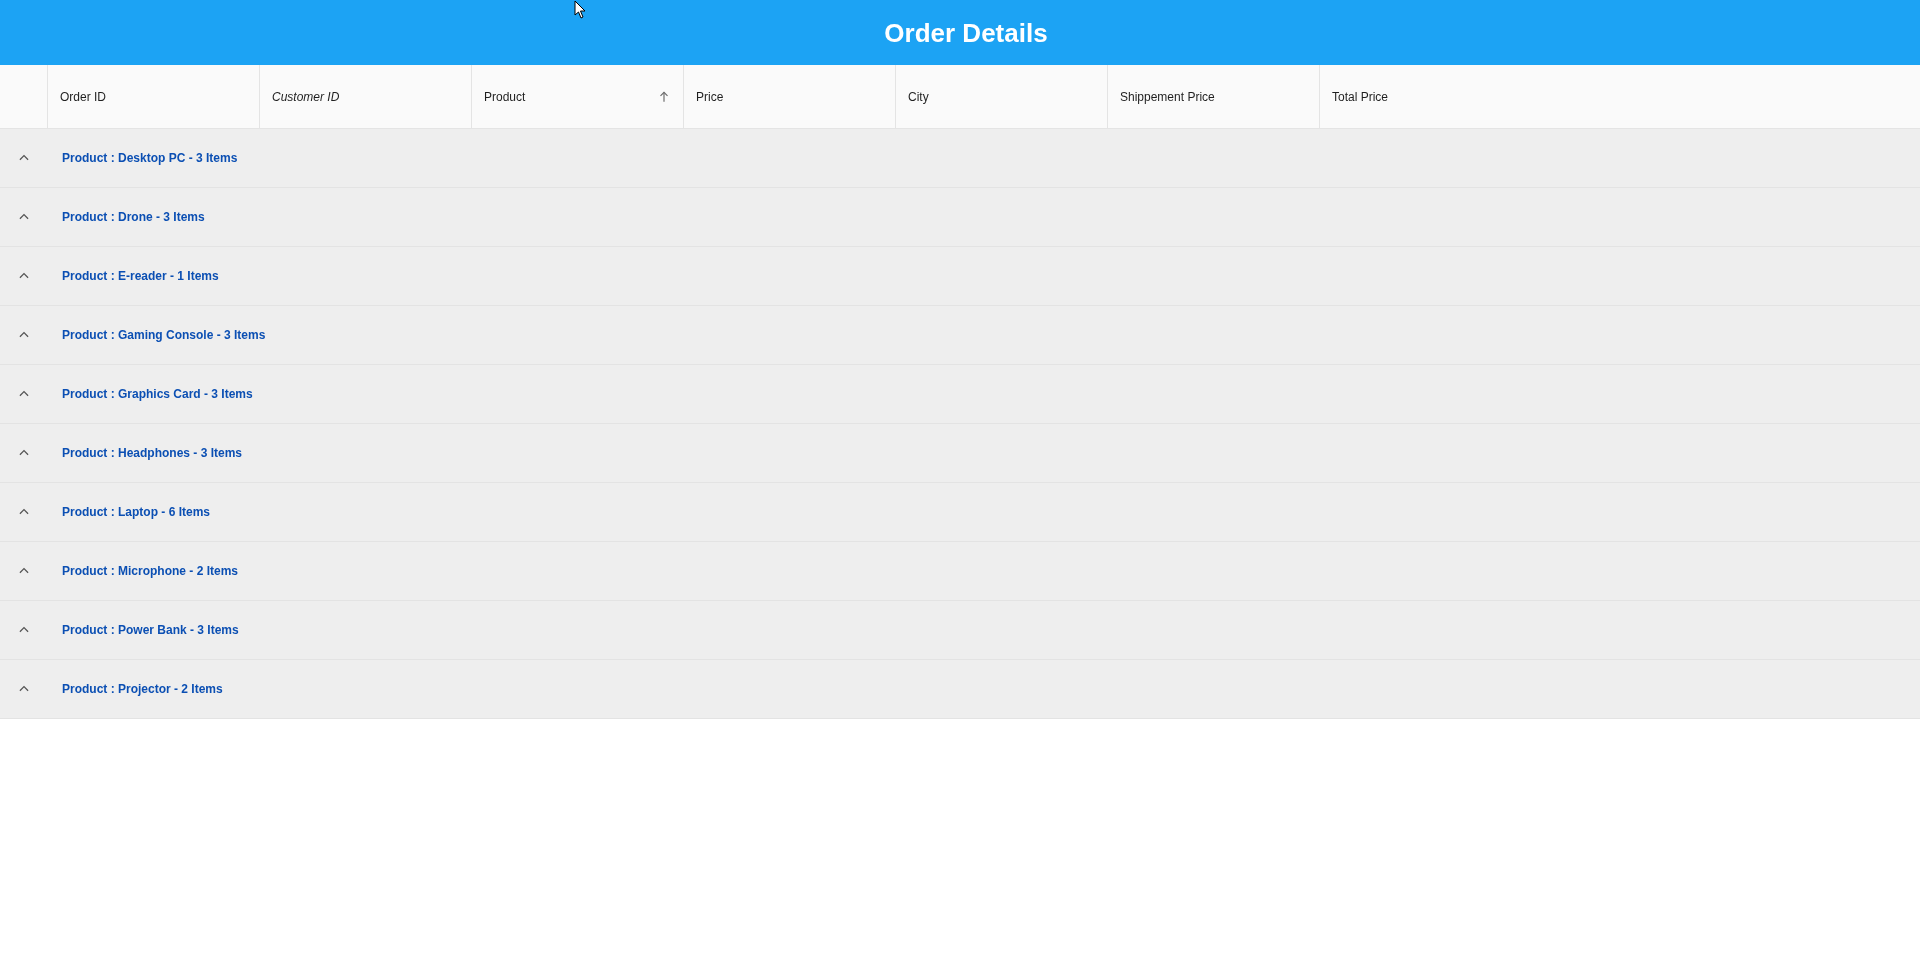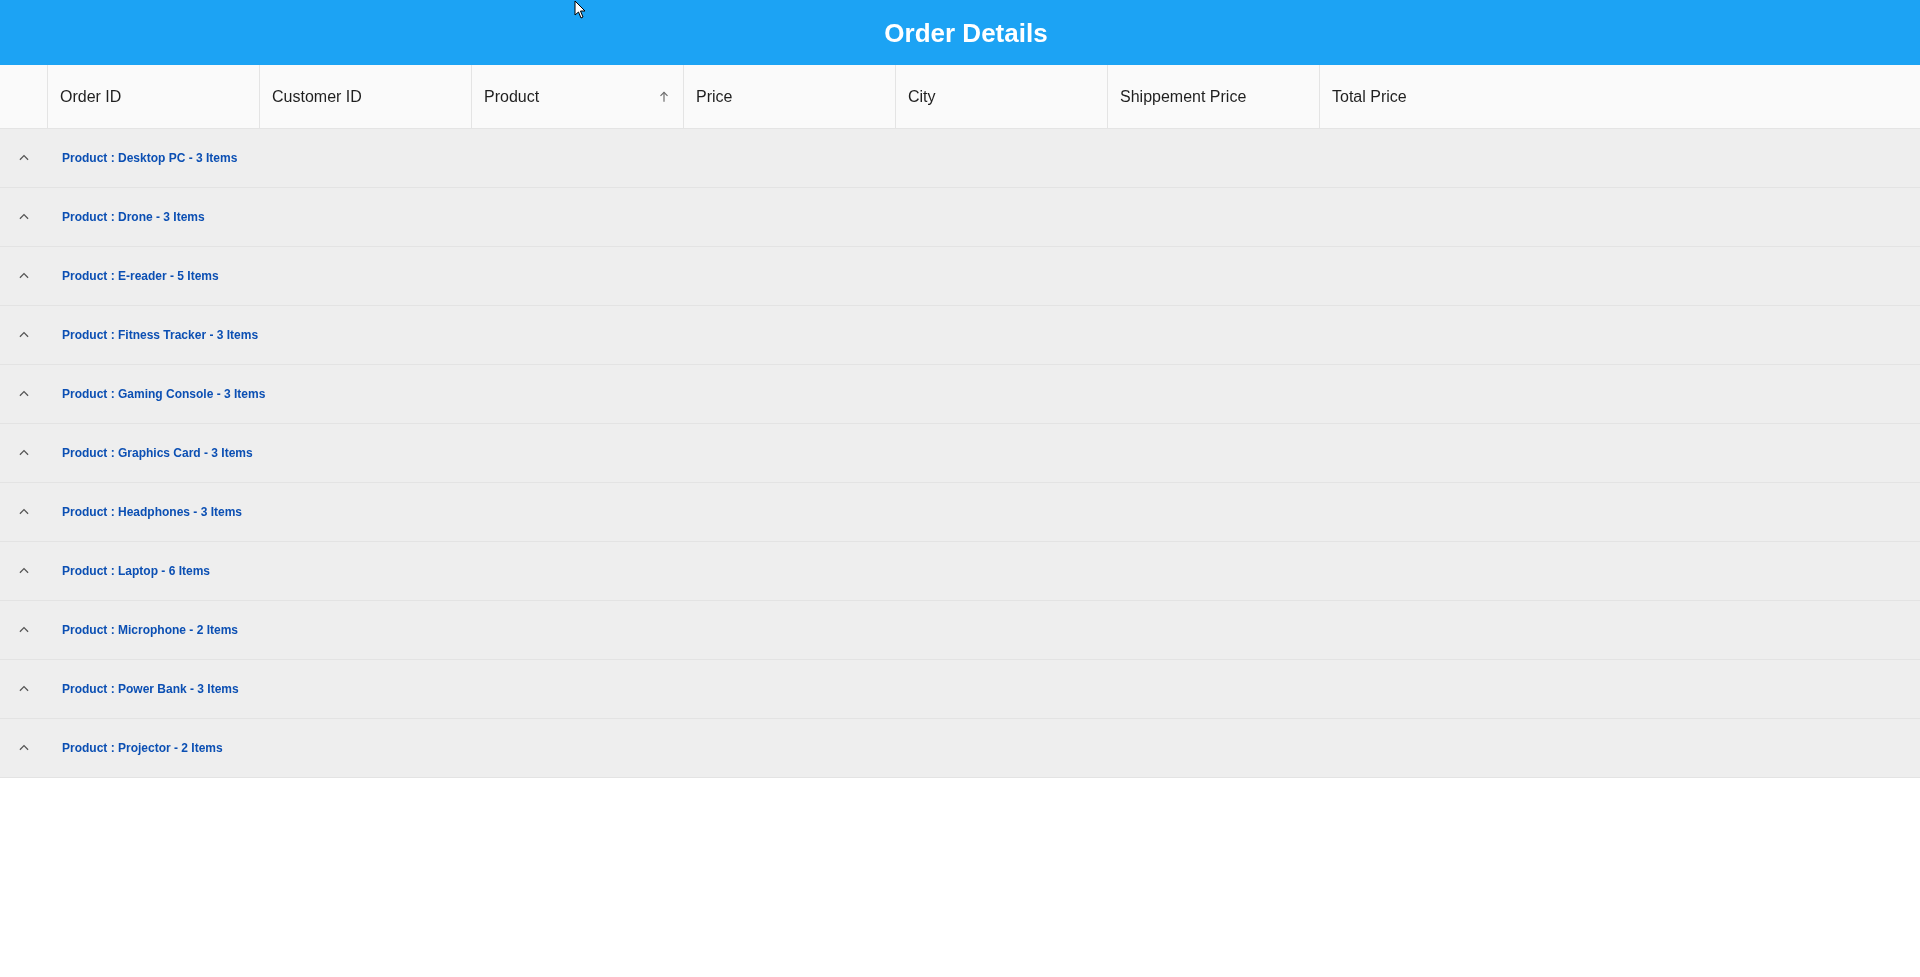--- a/index.html
+++ b/index.html
@@ -31,27 +31,27 @@
   .col-expander-header {
     width: 48px;
     border-right: 1px solid #e4e4e4;
   }
   .col-header {
     display: flex;
     align-items: center;
     padding: 0 12px;
     border-right: 1px solid #e4e4e4;
     color: #1f1f1f;
-    font-size: 16px;
+    font-size: 12px;
     position: relative;
     cursor: pointer;
   }
   .col-header:last-child { border-right: none; }
   .c-order    { width: 212px; }
-  .c-customer { width: 212px; }
+  .c-customer { width: 212px; font-style: italic; }
   .c-product  { width: 212px; }
   .c-price    { width: 212px; }
   .c-city     { width: 212px; align-items: center; }
   .c-ship     { width: 212px; }
   .c-total    { flex: 1; }
   .sort-icon {
     position: absolute;
     right: 12px;
     top: 50%;
     transform: translateY(-50%);
@@ -146,29 +146,21 @@
           </svg>
         </div>
         <div class="group-label">Product : Drone - 3 Items</div>
       </div>
       <div class="group-row">
         <div class="group-expander">
           <svg width="14" height="14" viewBox="0 0 24 24" fill="none" stroke="currentColor" stroke-width="2.2">
             <polyline points="5 15 12 8 19 15"></polyline>
           </svg>
         </div>
-        <div class="group-label">Product : E-reader - 5 Items</div>
-      </div>
-      <div class="group-row">
-        <div class="group-expander">
-          <svg width="14" height="14" viewBox="0 0 24 24" fill="none" stroke="currentColor" stroke-width="2.2">
-            <polyline points="5 15 12 8 19 15"></polyline>
-          </svg>
-        </div>
-        <div class="group-label">Product : Fitness Tracker - 3 Items</div>
+        <div class="group-label">Product : E-reader - 1 Items</div>
       </div>
       <div class="group-row">
         <div class="group-expander">
           <svg width="14" height="14" viewBox="0 0 24 24" fill="none" stroke="currentColor" stroke-width="2.2">
             <polyline points="5 15 12 8 19 15"></polyline>
           </svg>
         </div>
         <div class="group-label">Product : Gaming Console - 3 Items</div>
       </div>
       <div class="group-row">

